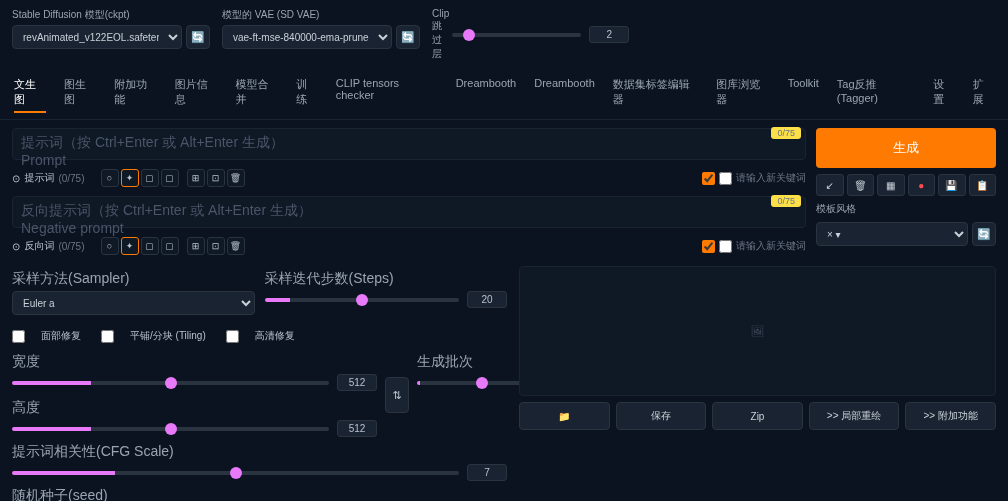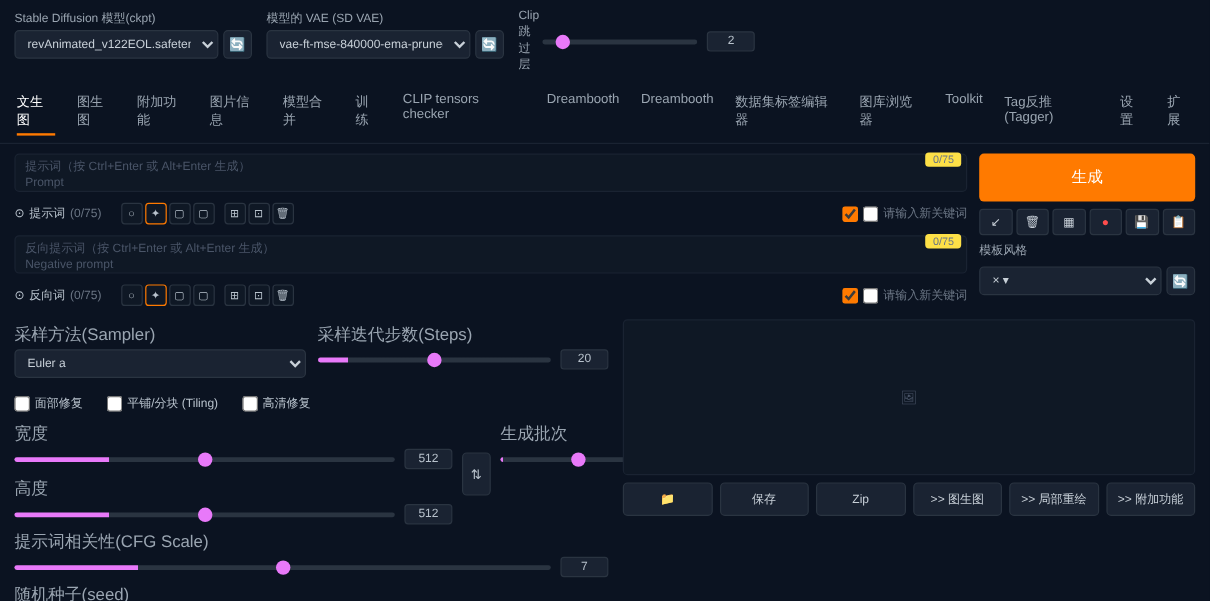--- a/index.html
+++ b/index.html
@@ -15,34 +15,34 @@
 .slider{-webkit-appearance:none;height:4px;background:#2a3441;border-radius:2px;flex:1}
 .slider::-webkit-slider-thumb{-webkit-appearance:none;width:12px;height:12px;background:#e879f9;border-radius:50%;cursor:pointer}
 .val-box{background:#1a2332;border:1px solid #2a3441;padding:2px 10px;border-radius:3px;font-size:10px;min-width:40px;text-align:center}
 .tabs{display:flex;gap:18px;padding:6px 14px;border-bottom:1px solid #1a2332;font-size:11px}
 .tab{color:#9aa5b1;cursor:pointer;padding:4px 0}
 .tab.active{color:#fff;border-bottom:2px solid #ff7a00}
 .main{display:flex;gap:10px;padding:8px 12px}
 .left{flex:1;display:flex;flex-direction:column;gap:6px}
 .right{width:180px;display:flex;flex-direction:column;gap:6px}
 .prompt-box{background:#0f1825;border:1px solid #1a2332;border-radius:4px;padding:4px 8px;position:relative}
-.prompt-hint{color:#4a5568;font-size:10px;line-height:1.3}
+.prompt-hint{color:#4a5568;font-size:14px;line-height:1.3}
 .counter{position:absolute;right:4px;top:-2px;background:#fde047;padding:1px 6px;border-radius:3px;font-size:9px;color:#6b7685}
 .prompt-bar{display:flex;align-items:center;gap:6px;padding:3px 0}
 .pbar-label{display:flex;align-items:center;gap:4px;font-size:10px}
 .pbar-icons{display:flex;gap:2px;margin-left:10px}
 .mini-icon{width:18px;height:18px;border:1px solid #2a3441;border-radius:3px;display:flex;align-items:center;justify-content:center;font-size:9px;cursor:pointer;background:#0f1825}
 .mini-icon.hot{border-color:#ff7a00}
 .chk{display:flex;align-items:center;gap:4px;font-size:10px;margin-left:auto}
 .chk input{accent-color:#ff7a00}
 .ctrl-grid{display:grid;grid-template-columns:1fr 1fr;gap:10px;margin-top:4px}
 .ctrl-full{grid-column:1/-1}
 .ctrl-label{font-size:14px;color:#9aa5b1;margin-bottom:3px}
 .check-row{display:flex;gap:20px;padding:4px 0}
-.check-item{display:flex;align-items:center;gap:4px;font-size:10px}
+.check-item{display:flex;align-items:center;gap:16px;font-size:10px}
 .dim-section{display:flex;gap:8px;align-items:stretch}
 .dim-left{flex:1;display:flex;flex-direction:column;gap:8px}
 .dim-mid{display:flex;align-items:center}
 .swap-btn{background:#1a2332;border:1px solid #2a3441;width:24px;height:36px;border-radius:4px;display:flex;align-items:center;justify-content:center;cursor:pointer}
 .dim-right{width:90px;display:flex;flex-direction:column;gap:12px}
 .pslider{-webkit-appearance:none;height:4px;border-radius:2px;flex:1}
 .pslider::-webkit-slider-thumb{-webkit-appearance:none;width:12px;height:12px;background:#e879f9;border-radius:50%;cursor:pointer}
 .p-pink{background:linear-gradient(to right,#e879f9 0%,#e879f9 var(--p,50%),#2a3441 var(--p,50%))}
 .seed-row{display:flex;gap:4px;align-items:center}
 .seed-input{flex:1;background:#1a2332;border:1px solid #2a3441;color:#c8d0d8;padding:4px 6px;border-radius:4px;font-size:10px}
@@ -252,18 +252,17 @@
   </div>
 
   <div class="right-out">
     <div class="output-area">
         <span>🖼</span>
       </div>
     <div class="action-row">
       <button class="act-btn">📁</button>
       <button class="act-btn">保存</button>
       <button class="act-btn">Zip</button>
-      <button class="act-btn">&gt;&gt; 图生图</button>
       <button class="act-btn">&gt;&gt; 局部重绘</button>
       <button class="act-btn">&gt;&gt; 附加功能</button>
     </div>
   </div>
 </div>
 
 </body></html>

